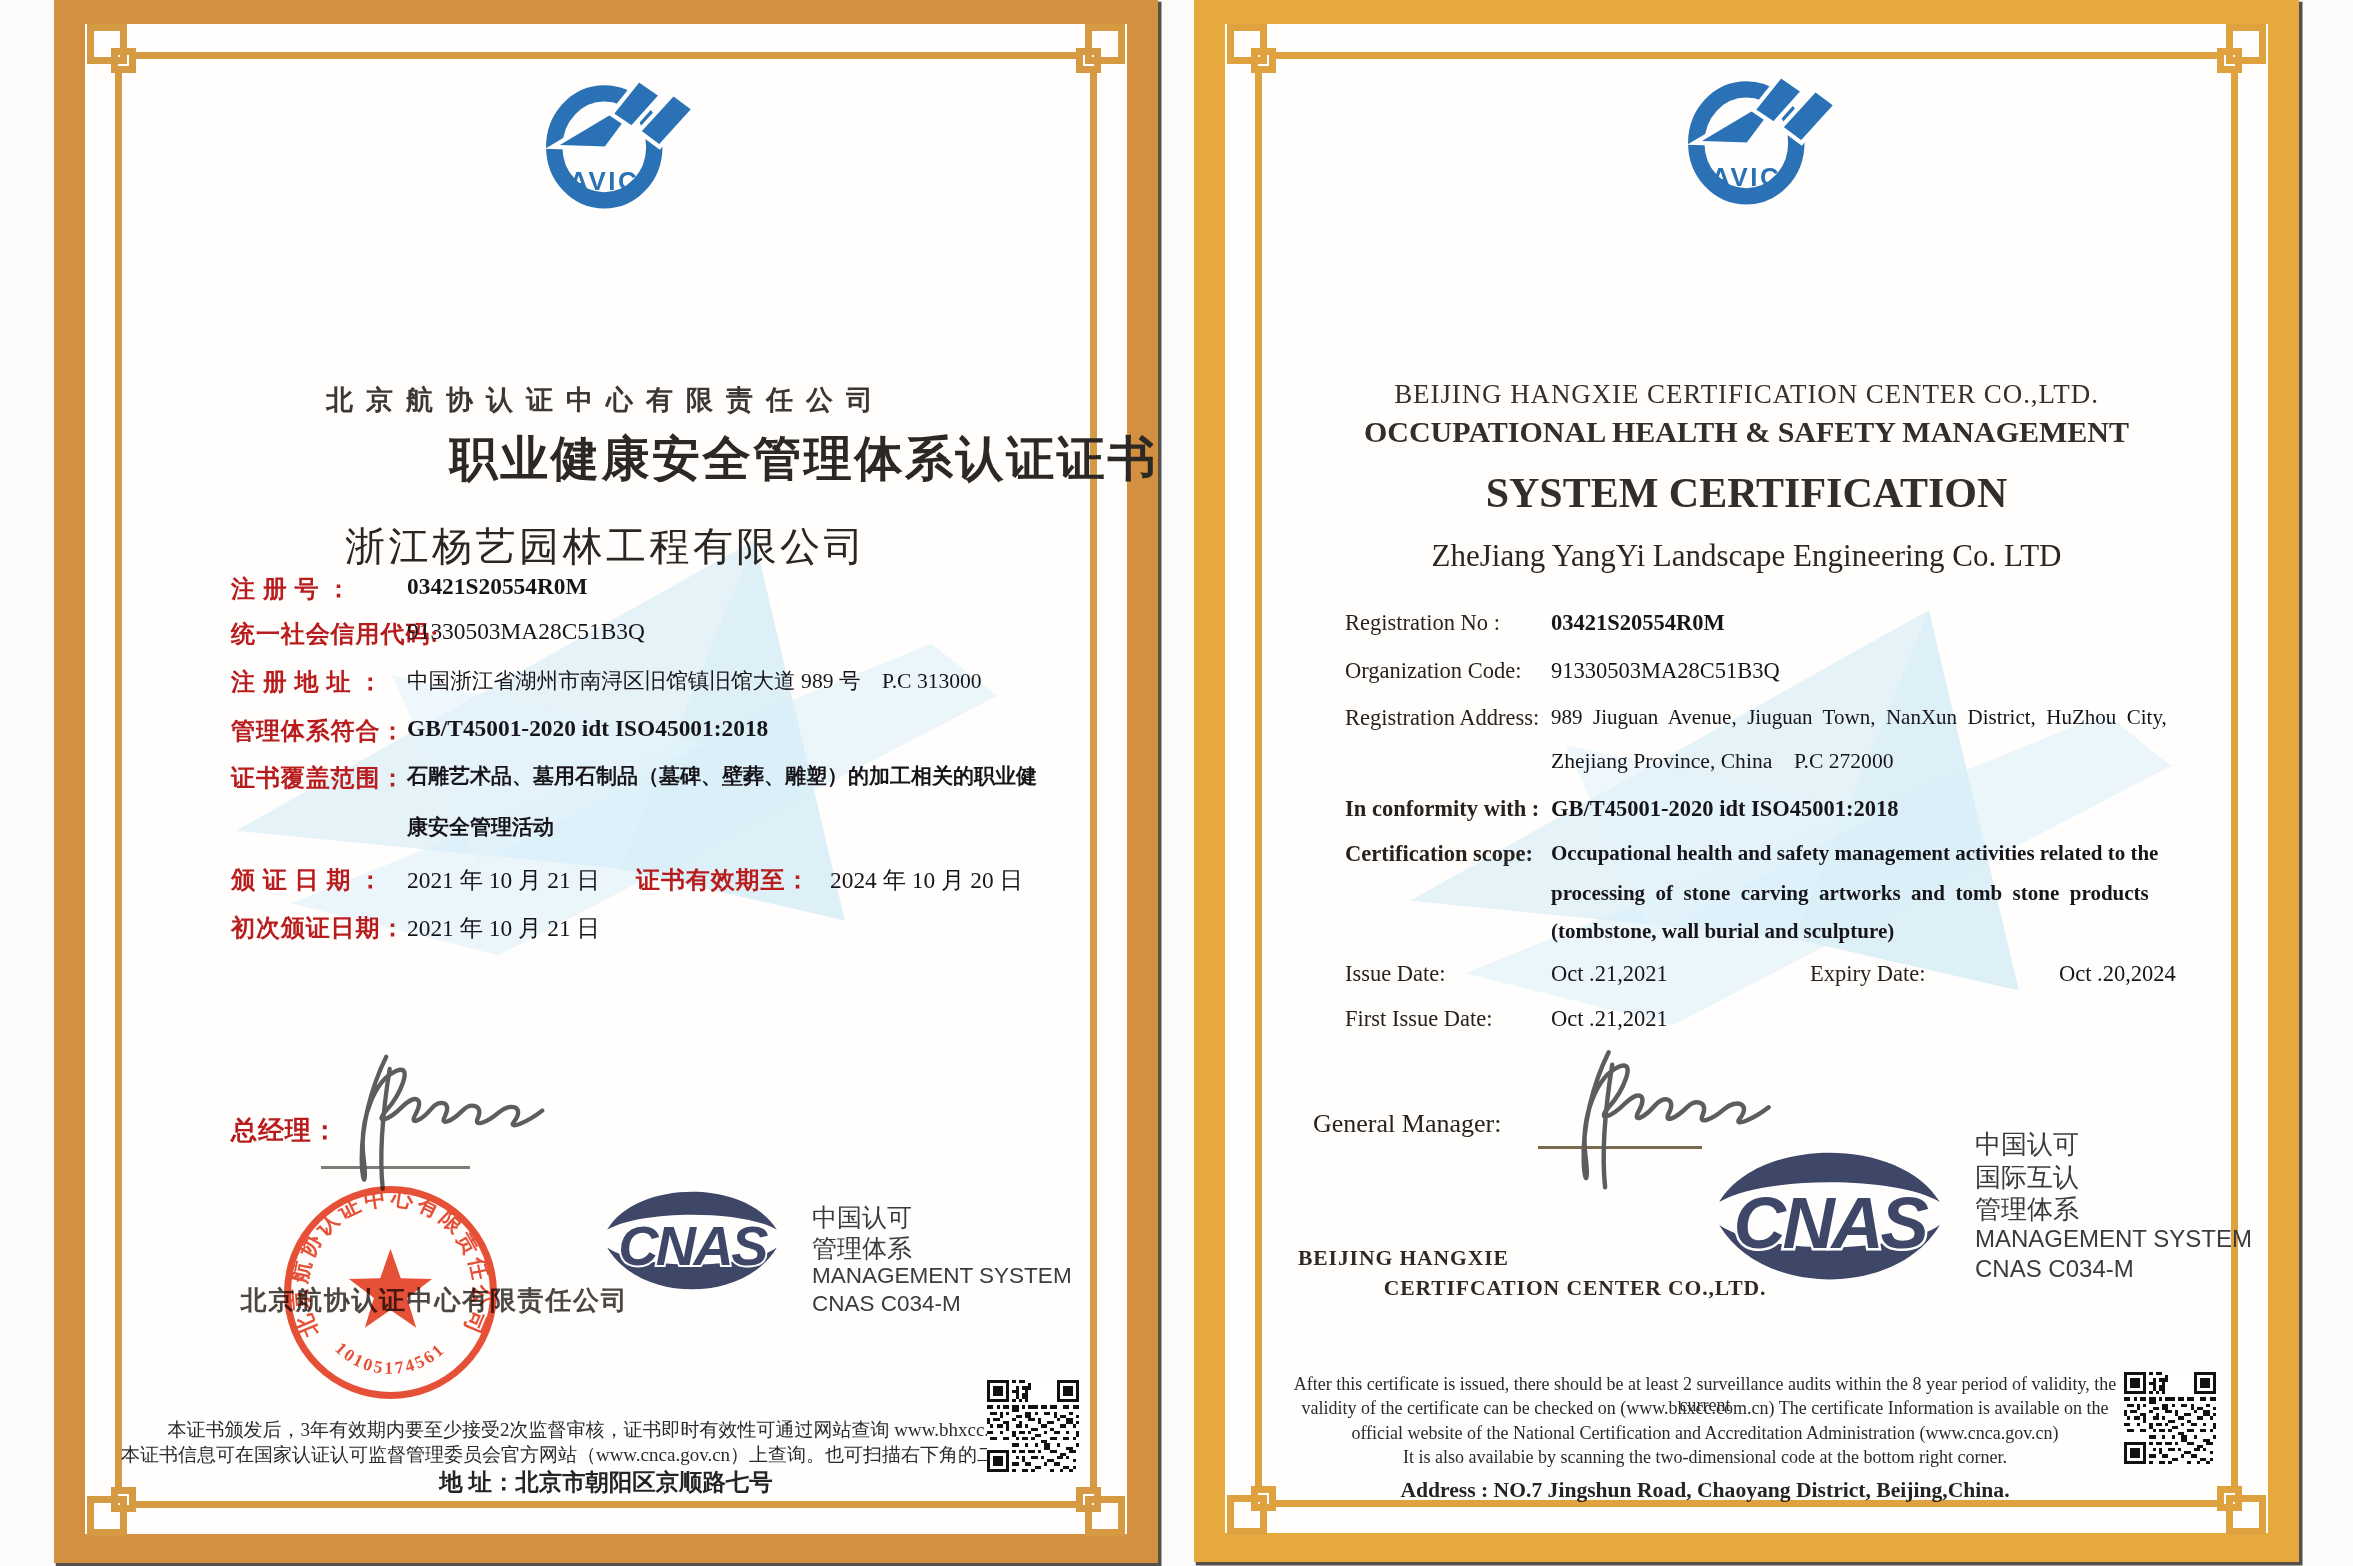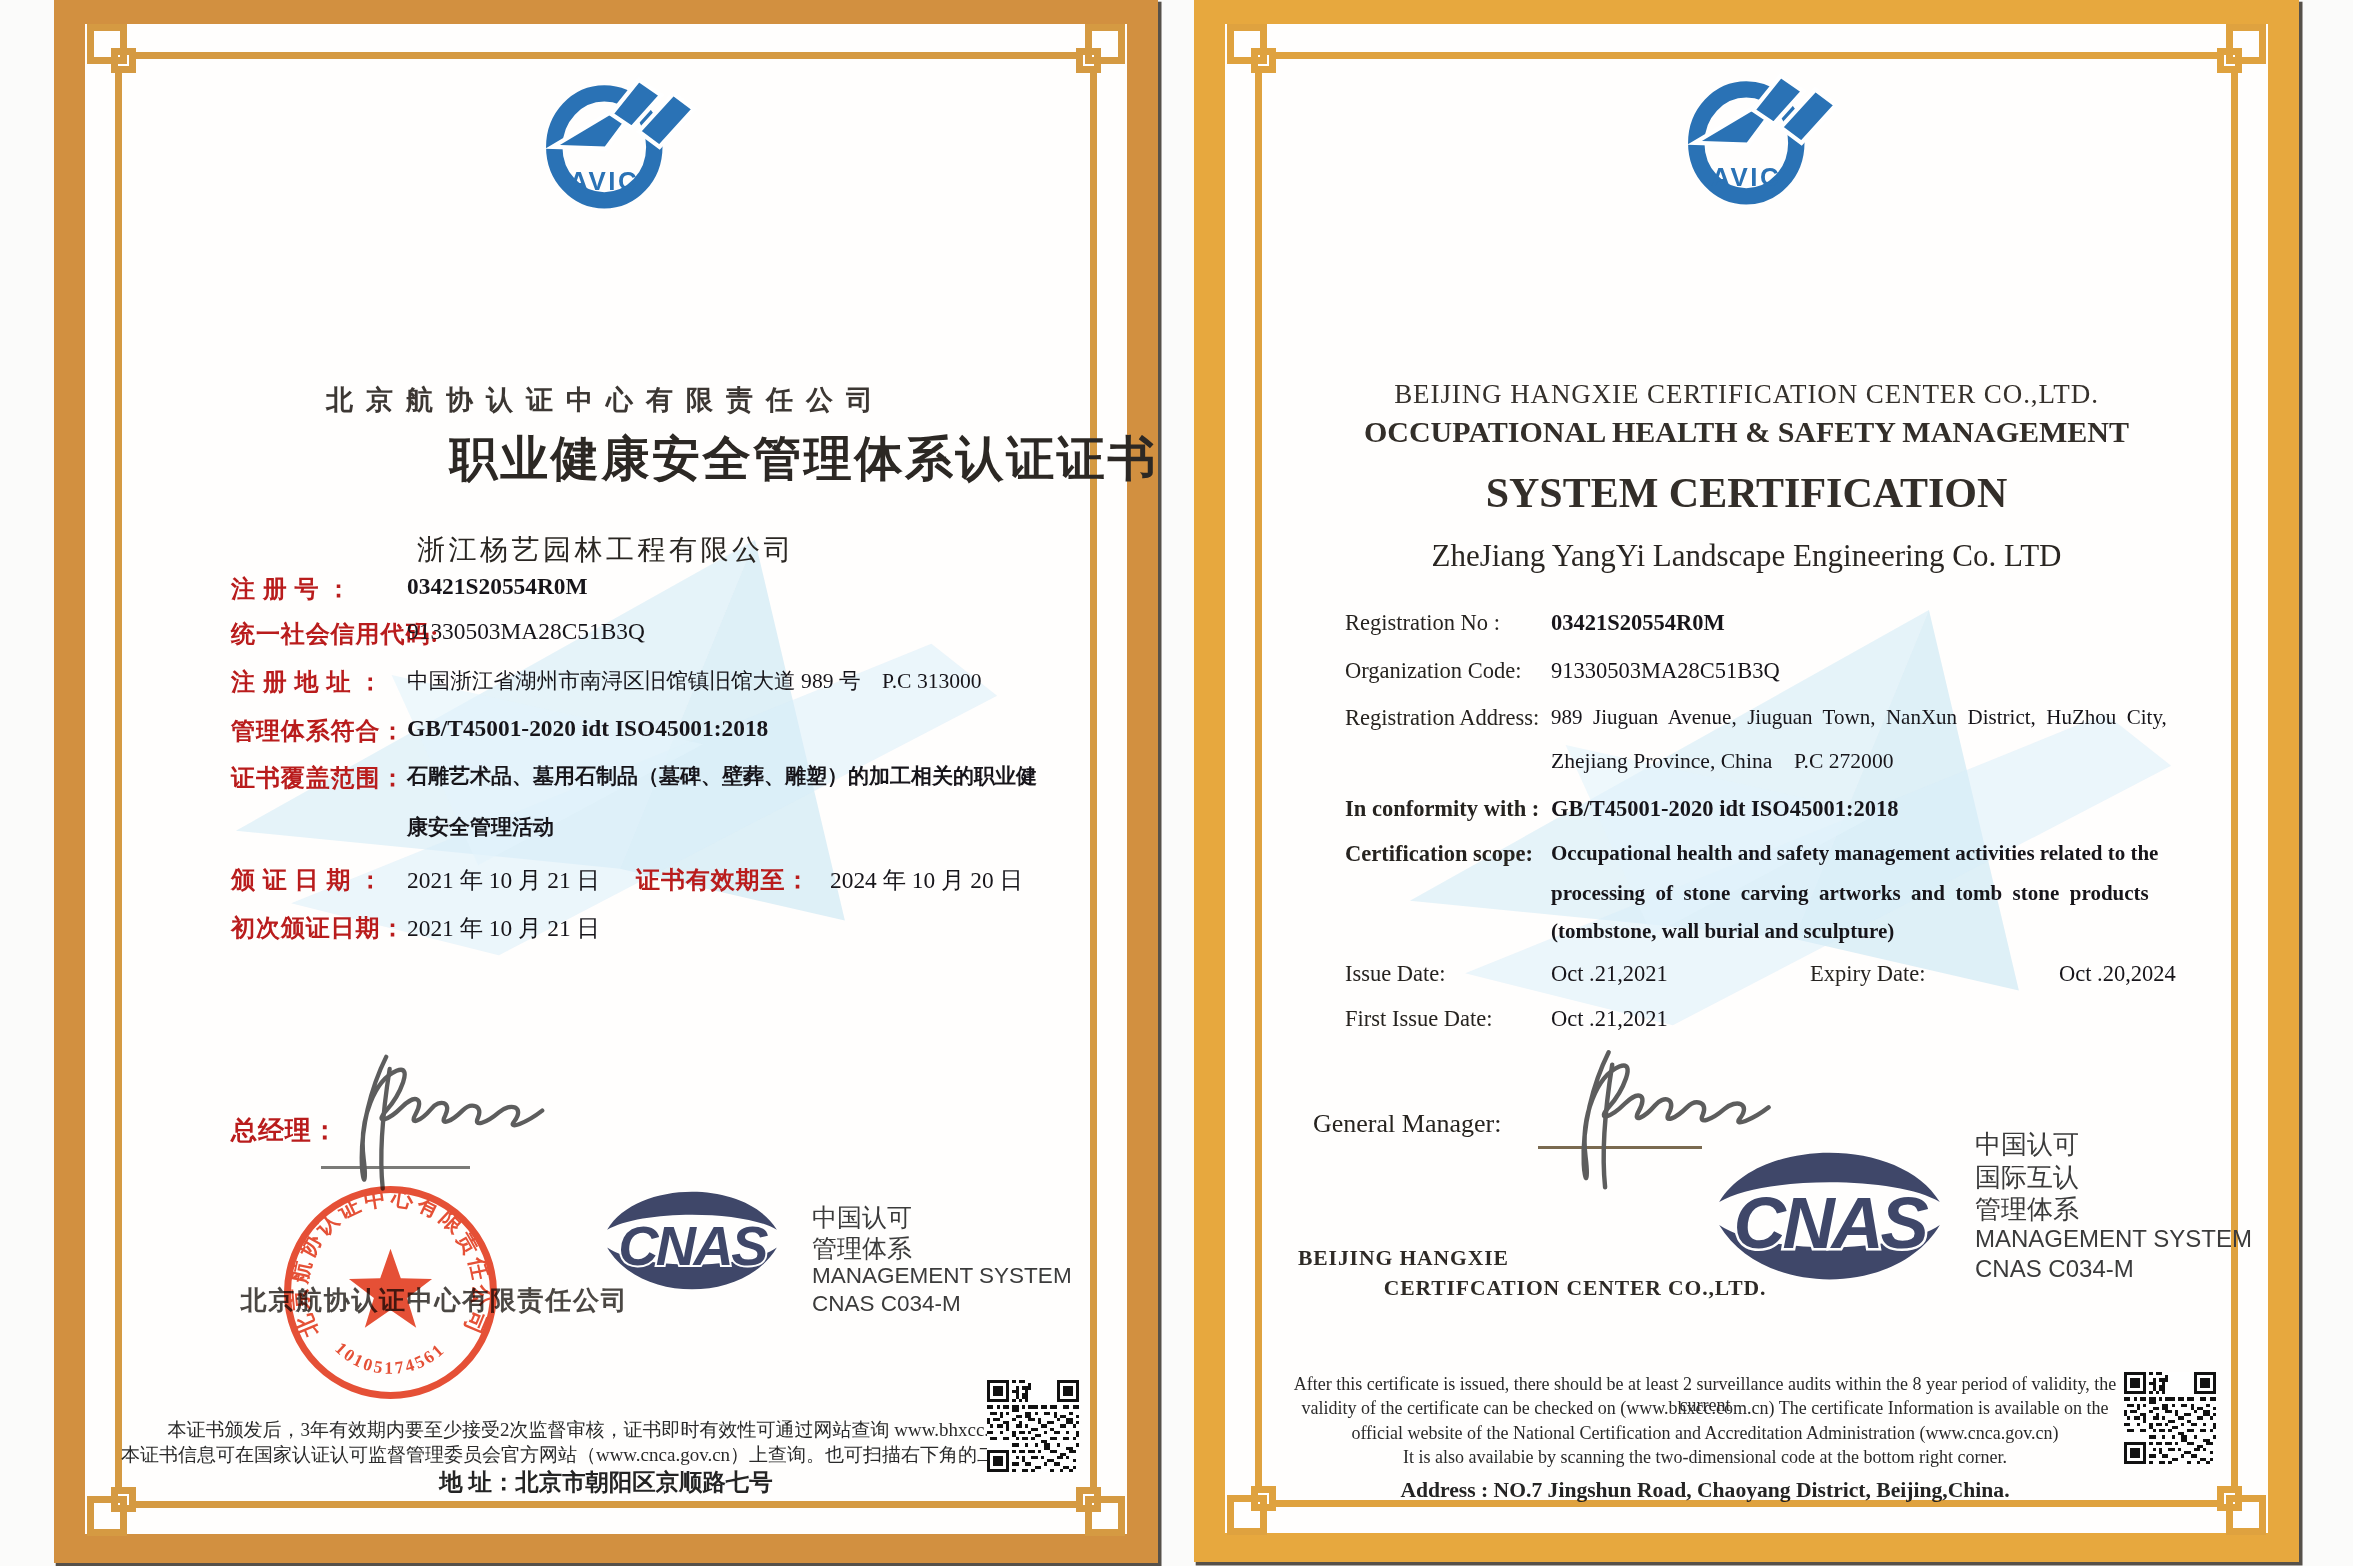--- a/index.html
+++ b/index.html
@@ -74,21 +74,21 @@
         <polygon points="58,88 172,20 120,90" fill="#2a72b5"></polygon>
         <polygon points="126,50 158,10 184,28 150,66" fill="#2a72b5"></polygon>
         <polygon points="158,70 198,26 222,44 182,88" fill="#2a72b5"></polygon>
       </g>
       <text x="118" y="138" text-anchor="middle" font-family="Liberation Sans, sans-serif" font-size="30" font-weight="bold" fill="#2a72b5" letter-spacing="3">AVIC</text>
     </svg>
   </div>
 
   <div class="ctr txt" style="top:382px;font-size:27px;font-weight:bold;letter-spacing:13px;color:#3c3733;">北京航协认证中心有限责任公司</div>
   <div class="ctr txt" style="top:427px;font-size:48px;font-weight:bold;letter-spacing:2.6px;color:#2c2824;text-align:right;">职业健康安全管理体系认证证书</div>
-  <div class="ctr txt" style="top:531px;font-size:28px;color:#2a2622;letter-spacing:3.5px;">浙江杨艺园林工程有限公司</div>
+  <div class="ctr txt" style="top:519px;font-size:40px;color:#2a2622;letter-spacing:3.5px;">浙江杨艺园林工程有限公司</div>
 
   <div class="lab txt" style="left:177px;top:573px;">注 册 号 ：</div>
   <div class="val b txt" style="left:353px;top:573px;">03421S20554R0M</div>
 
   <div class="lab txt" style="left:177px;top:618px;">统一社会信用代码:</div>
   <div class="val txt" style="left:353px;top:618px;">91330503MA28C51B3Q</div>
 
   <div class="lab txt" style="left:177px;top:666px;">注 册 地 址 ：</div>
   <div class="val txt" style="left:353px;top:666px;font-size:21.6px;">中国浙江省湖州市南浔区旧馆镇旧馆大道 989 号    P.C 313000</div>
 

